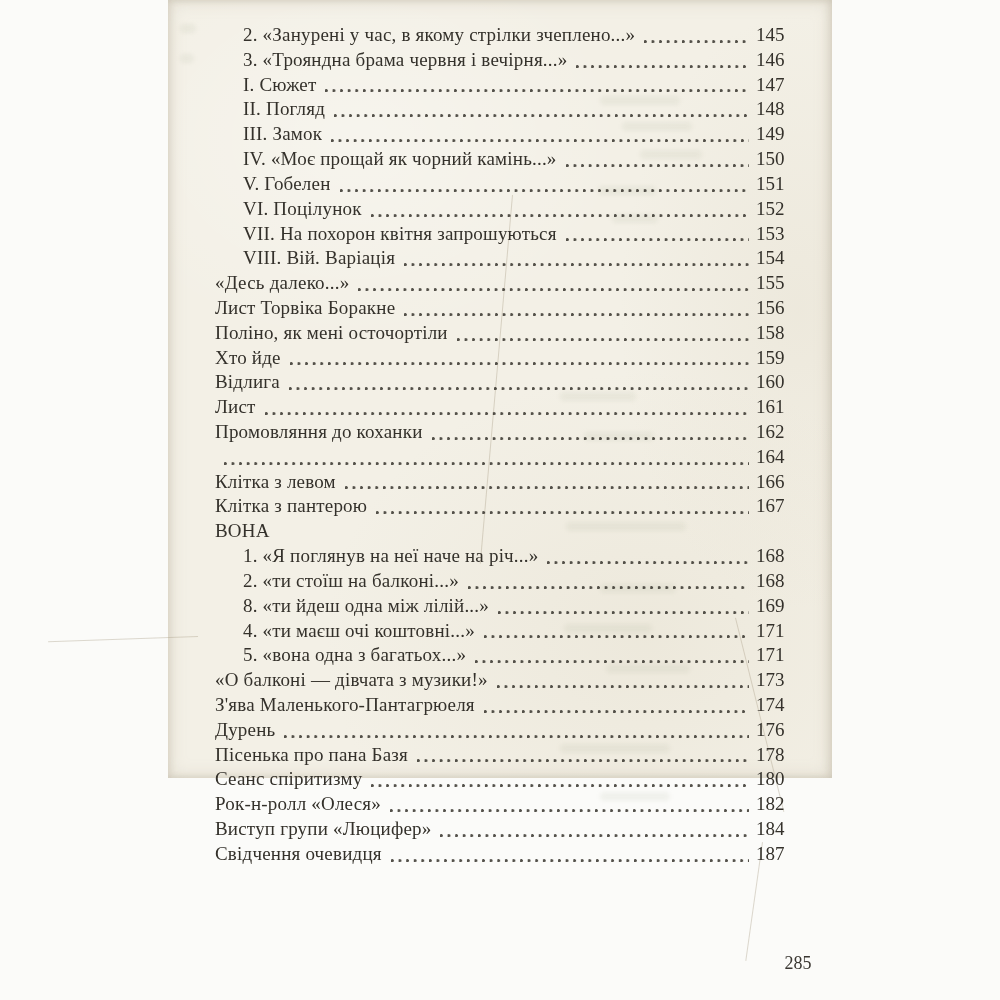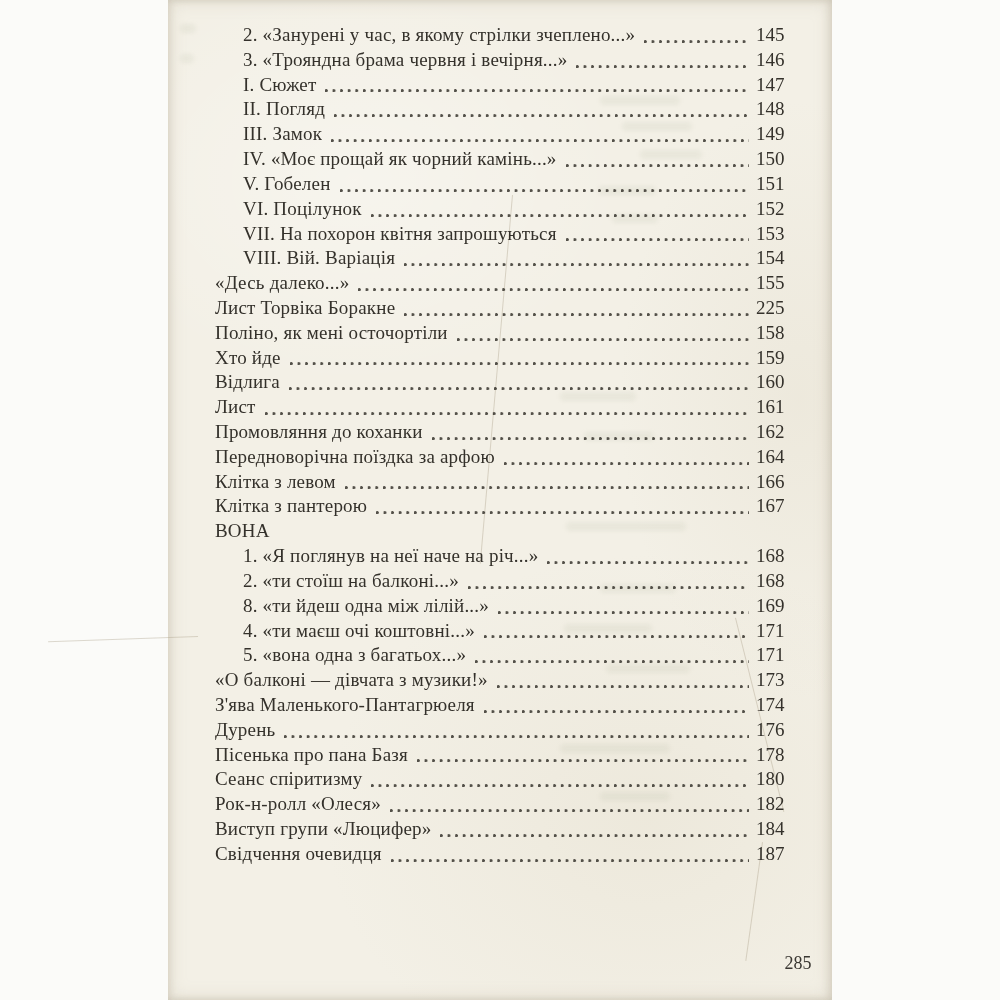--- a/index.html
+++ b/index.html
@@ -5,21 +5,21 @@
   html, body {
     margin: 0; padding: 0;
     width: 1000px; height: 1000px;
     background: #fbfbf9;
     font-family: "Liberation Serif", "DejaVu Serif", serif;
     overflow: hidden;
   }
   .paper {
     position: absolute;
     left: 168px; top: 0;
-    width: 664px; height: 1000px;
+    width: 664px; height: 778px;
     background-color: #f3f0e6;
     background-image:
       radial-gradient(ellipse 420px 320px at 28% 18%, rgba(255,255,255,0.30), transparent 65%),
       radial-gradient(ellipse 520px 430px at 72% 82%, rgba(213,203,178,0.20), transparent 62%),
       radial-gradient(ellipse 300px 500px at 95% 40%, rgba(210,200,176,0.18), transparent 60%);
     box-shadow:
       inset 0 0 18px rgba(168,156,132,0.26),
       inset -4px 0 7px rgba(160,150,128,0.20),
       inset 3px 0 6px rgba(160,150,128,0.16);
   }
@@ -131,21 +131,21 @@
     <span class="p">154</span>
   </div>
       <div class="row">
     <span class="t">«Десь далеко...»</span>
     <span class="leader"></span>
     <span class="p">155</span>
   </div>
       <div class="row">
     <span class="t">Лист Торвіка Боракне</span>
     <span class="leader"></span>
-    <span class="p">225</span>
+    <span class="p">156</span>
   </div>
       <div class="row">
     <span class="t">Поліно, як мені осточортіли</span>
     <span class="leader"></span>
     <span class="p">158</span>
   </div>
       <div class="row">
     <span class="t">Хто йде</span>
     <span class="leader"></span>
     <span class="p">159</span>
@@ -159,21 +159,20 @@
     <span class="t">Лист</span>
     <span class="leader"></span>
     <span class="p">161</span>
   </div>
       <div class="row">
     <span class="t">Промовляння до коханки</span>
     <span class="leader"></span>
     <span class="p">162</span>
   </div>
       <div class="row">
-    <span class="t">Передноворічна поїздка за арфою</span>
     <span class="leader"></span>
     <span class="p">164</span>
   </div>
       <div class="row">
     <span class="t">Клітка з левом</span>
     <span class="leader"></span>
     <span class="p">166</span>
   </div>
       <div class="row">
     <span class="t">Клітка з пантерою</span>

